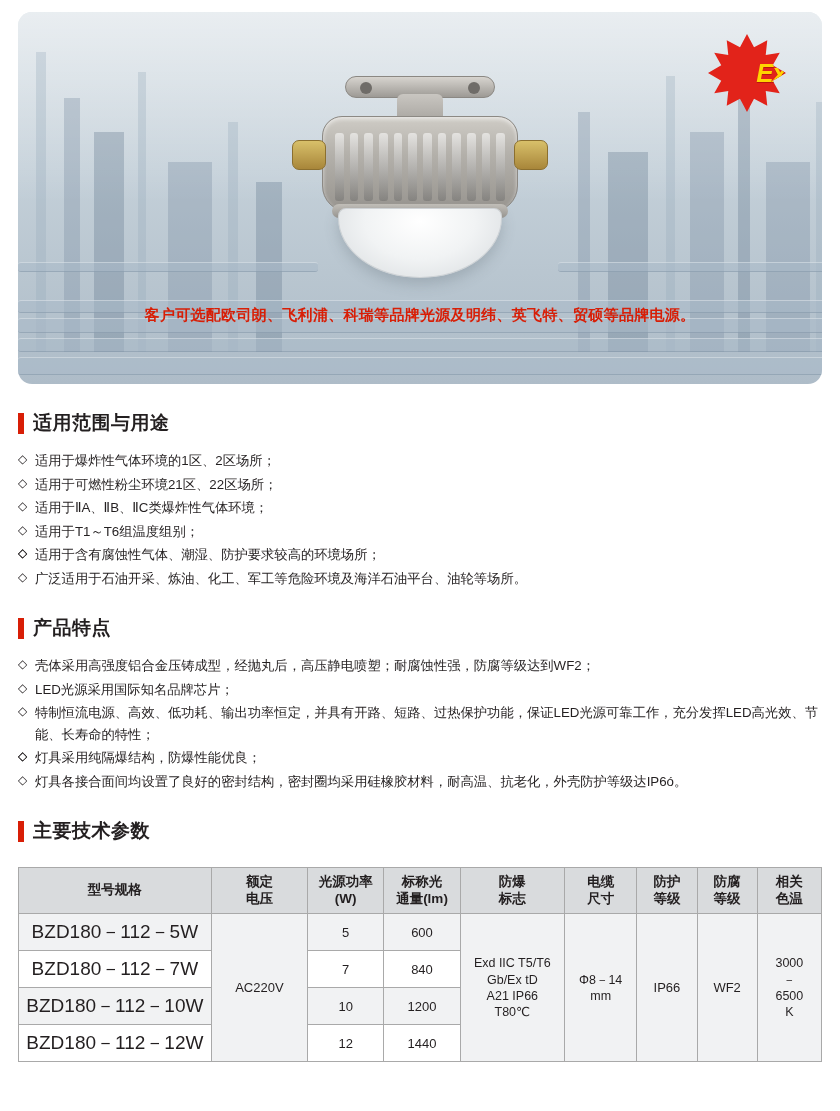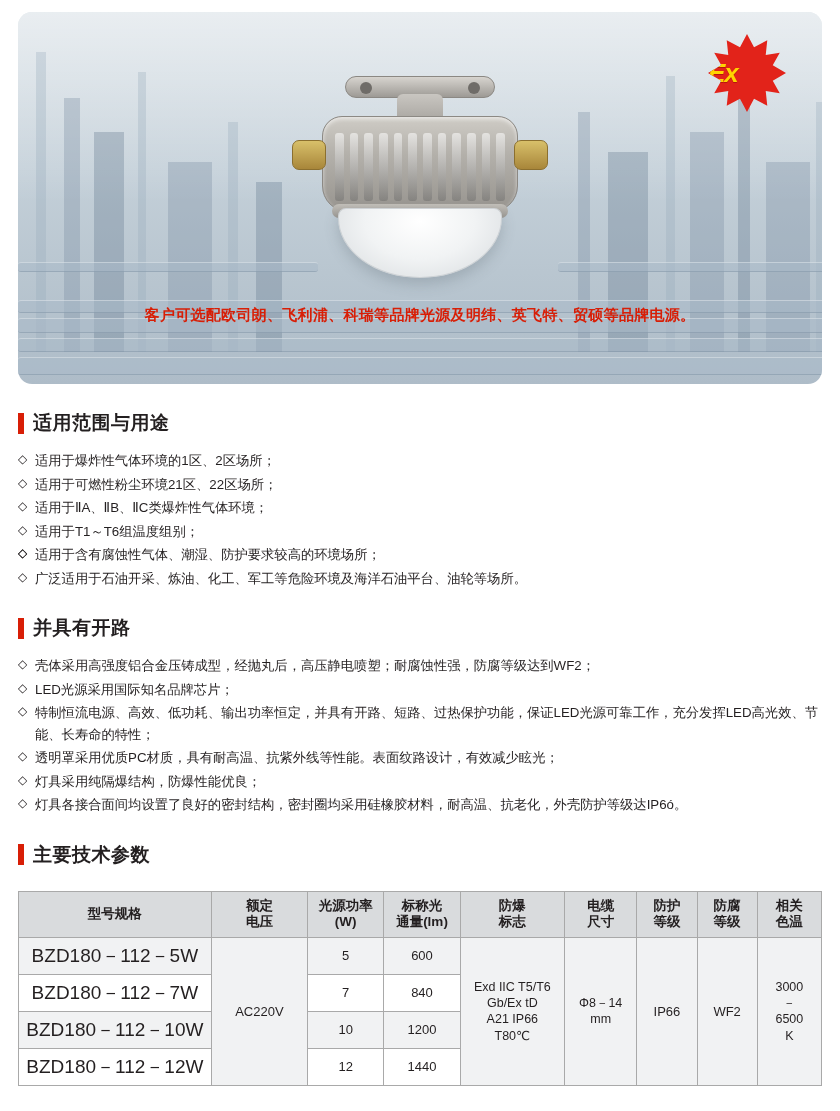--- a/index.html
+++ b/index.html
@@ -57,21 +57,21 @@
     display: flex; align-items: center; justify-content: center;
   }
   .ex-star {
     width: 78px; height: 78px;
     background: #e2231a;
     clip-path: polygon(
       50% 0%, 59% 17%, 76% 8%, 74% 27%, 92% 24%, 83% 40%,
       100% 50%, 83% 60%, 92% 76%, 74% 73%, 76% 92%, 59% 83%,
       50% 100%, 41% 83%, 24% 92%, 26% 73%, 8% 76%, 17% 60%,
       0% 50%, 17% 40%, 8% 24%, 26% 27%, 24% 8%, 41% 17%);
-    display:flex; align-items:center; justify-content:flex-start;
+    display:flex; align-items:center; justify-content:flex-end;
   }
   .ex-text {
     color: #ffd400;
     font-weight: bold;
     font-size: 26px;
     font-style: italic;
     letter-spacing: -1px;
     text-shadow: 0 1px 0 rgba(120,0,0,0.4);
   }
 
@@ -270,27 +270,27 @@
       <li><span class="dia">◇</span><span>适用于T1～T6组温度组别；</span></li>
       <li><span class="dia">◇</span></li>
       <li><span class="dia">◇</span><span>适用于含有腐蚀性气体、潮湿、防护要求较高的环境场所；</span></li>
       <li><span class="dia">◇</span><span>广泛适用于石油开采、炼油、化工、军工等危险环境及海洋石油平台、油轮等场所。</span></li>
     </ul>
   </div>
 
   <div class="section">
     <div class="sec-head">
       <span class="sec-bar"></span>
-      <span class="sec-title">并具有开路</span>
+      <span class="sec-title">产品特点</span>
     </div>
     <ul class="bullets">
       <li><span class="dia">◇</span><span>壳体采用高强度铝合金压铸成型，经抛丸后，高压静电喷塑；耐腐蚀性强，防腐等级达到WF2；</span></li>
       <li><span class="dia">◇</span><span>LED光源采用国际知名品牌芯片；</span></li>
       <li><span class="dia">◇</span><span>特制恒流电源、高效、低功耗、输出功率恒定，并具有开路、短路、过热保护功能，保证LED光源可靠工作，充分发挥LED高光效、节能、长寿命的特性；</span></li>
-      <li><span class="dia">◇</span><span>透明罩采用优质PC材质，具有耐高温、抗紫外线等性能。表面纹路设计，有效减少眩光；</span></li>
+      <li><span class="dia">◇</span></li>
       <li><span class="dia">◇</span><span>灯具采用纯隔爆结构，防爆性能优良；</span></li>
       <li><span class="dia">◇</span><span>灯具各接合面间均设置了良好的密封结构，密封圈均采用硅橡胶材料，耐高温、抗老化，外壳防护等级达IP6ó。</span></li>
     </ul>
   </div>
 
   <div class="section">
     <div class="sec-head">
       <span class="sec-bar"></span>
       <span class="sec-title">主要技术参数</span>
     </div>

